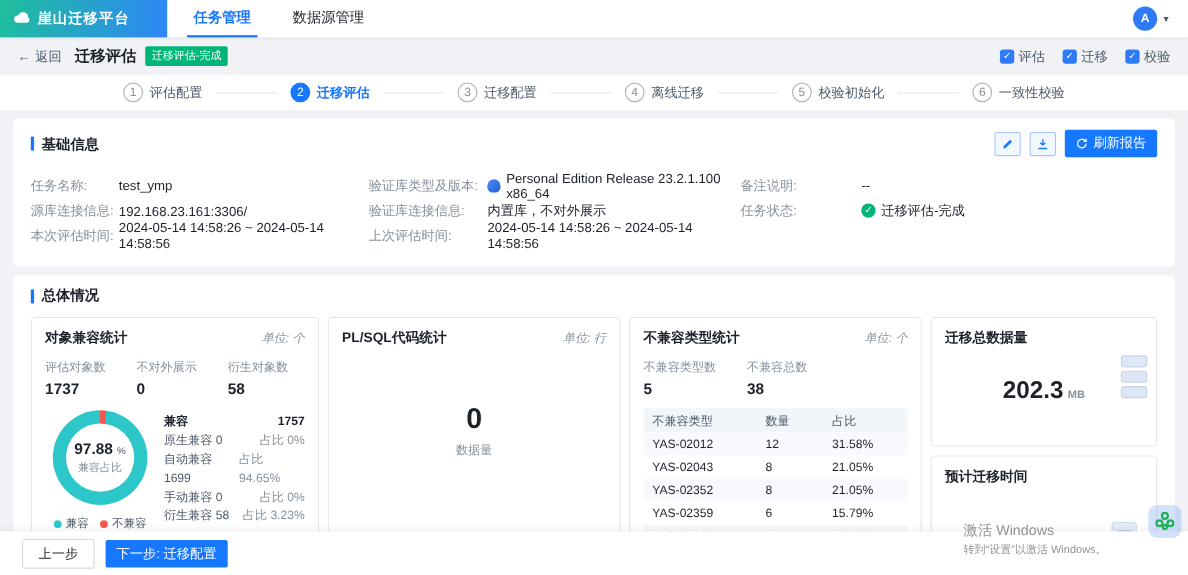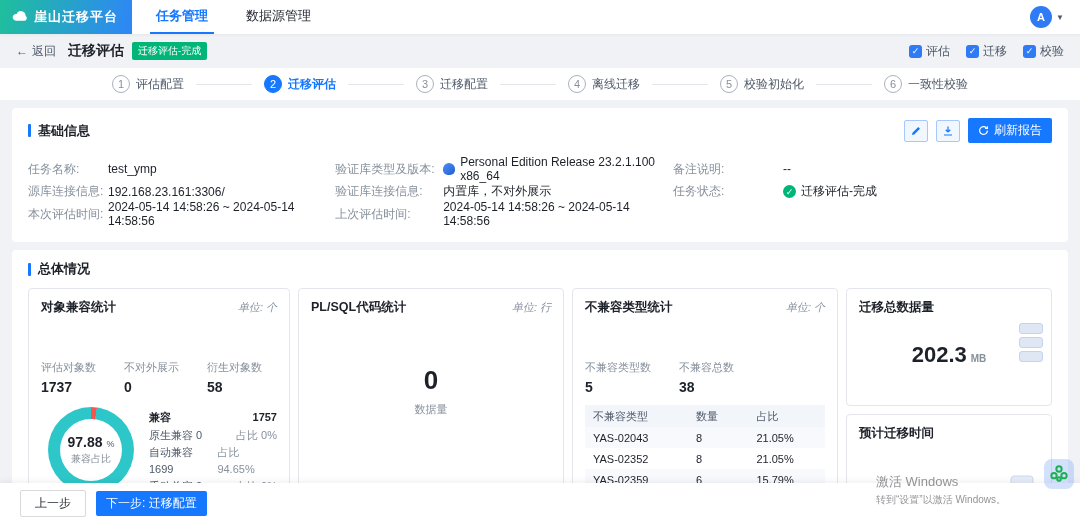--- a/index.html
+++ b/index.html
@@ -2,21 +2,21 @@
 <html><head>
 <meta charset="utf-8">
 <style>
   * { box-sizing: border-box; margin: 0; padding: 0; }
   html,body { width:1080px; height:523px; }
   body { font-family: "Liberation Sans","DejaVu Sans",sans-serif; background:#f0f2f5; color:#1d2129; }
   .page { position:relative; width:1080px; height:523px; overflow:hidden; background:#f0f2f5; }
 
   
   .top { height:34px; background:#fff; display:flex; align-items:stretch; box-shadow:0 1px 3px rgba(0,0,0,.05); position:relative; z-index:5;}
-  .logo { width:132px; background:linear-gradient(100deg,#1fbf9c 0%,#2e86f7 100%); color:#fff; display:flex; align-items:center; gap:6px; padding:0 12px; font-size:13px; font-weight:bold; letter-spacing:1px; }
+  .logo { width:152px; background:linear-gradient(100deg,#1fbf9c 0%,#2e86f7 100%); color:#fff; display:flex; align-items:center; gap:6px; padding:0 12px; font-size:13px; font-weight:bold; letter-spacing:1px; }
   .nav { display:flex; margin-left:18px; }
   .nav-tab { display:flex; align-items:center; padding:0 6px; margin-right:26px; font-size:13px; color:#1d2129; cursor:pointer; border-bottom:2px solid transparent; }
   .nav-tab.active { color:#1677ff; border-bottom-color:#1677ff; font-weight:bold; }
   .spacer { flex:1; }
   .avatar-wrap { display:flex; align-items:center; gap:4px; padding-right:16px; }
   .avatar { width:22px; height:22px; border-radius:50%; background:#2f7bf5; color:#fff; font-size:11px; display:flex; align-items:center; justify-content:center; font-weight:bold; }
   .caret { font-size:8px; color:#4e5969; }
 
   
   .subheader { display:flex; align-items:center; padding:8px 16px 6px; }
@@ -63,21 +63,21 @@
   .sc-1 { flex:0 0 262px; }
   .sc-2 { flex:0 0 266px; }
   .sc-3 { flex:0 0 266px; }
   .col-4 { flex:1; display:flex; flex-direction:column; gap:8px; }
   .sc-4a { height:118px; position:relative; }
   .sc-4b { flex:1; position:relative; height:auto; }
   .sc-head { display:flex; align-items:baseline; justify-content:space-between; }
   .sc-title { font-size:12.5px; font-weight:bold; }
   .sc-unit { font-size:11px; color:#86909c;font-style:italic; }
   .stats { display:flex; gap:28px; margin-top:10px; }
-  .stat .s-label { font-size:11px; color:#86909c; margin-bottom:4px;margin-top:34px; }
+  .stat .s-label { font-size:11px; color:#86909c; margin-bottom:4px; }
   .stat .s-value { font-size:14px; font-weight:bold; }
 
   .compat-body { display:flex; margin-top:12px; }
   .donut-col { width:100px; display:flex; flex-direction:column; align-items:center; }
   .donut { width:86px; height:86px; border-radius:50%; background:conic-gradient(#f5564e 0 7.6deg,#2ec7c9 7.6deg 360deg); display:flex; align-items:center; justify-content:center; }
   .donut-hole { width:62px; height:62px; border-radius:50%; background:#fff; display:flex; flex-direction:column; align-items:center; justify-content:center; }
   .donut-num { font-size:14px; font-weight:bold; }
   .donut-num .pct { font-size:9px; font-weight:normal; color:#4e5969; }
   .donut-cap { font-size:10px; color:#86909c; margin-top:2px; }
   .legend { display:flex; gap:10px; margin-top:10px; font-size:10.5px; color:#4e5969; }
@@ -376,20 +376,25 @@
             <div class="s-value">38</div>
           </div>
         </div>
         <div class="tbl">
           <div class="tbl-row tbl-head">
             <span>不兼容类型</span>
             <span>数量</span>
             <span>占比</span>
           </div>
           <div class="tbl-row">
+            <span>YAS-02012</span>
+            <span>12</span>
+            <span>31.58%</span>
+          </div>
+          <div class="tbl-row">
             <span>YAS-02043</span>
             <span>8</span>
             <span>21.05%</span>
           </div>
           <div class="tbl-row">
             <span>YAS-02352</span>
             <span>8</span>
             <span>21.05%</span>
           </div>
           <div class="tbl-row">

